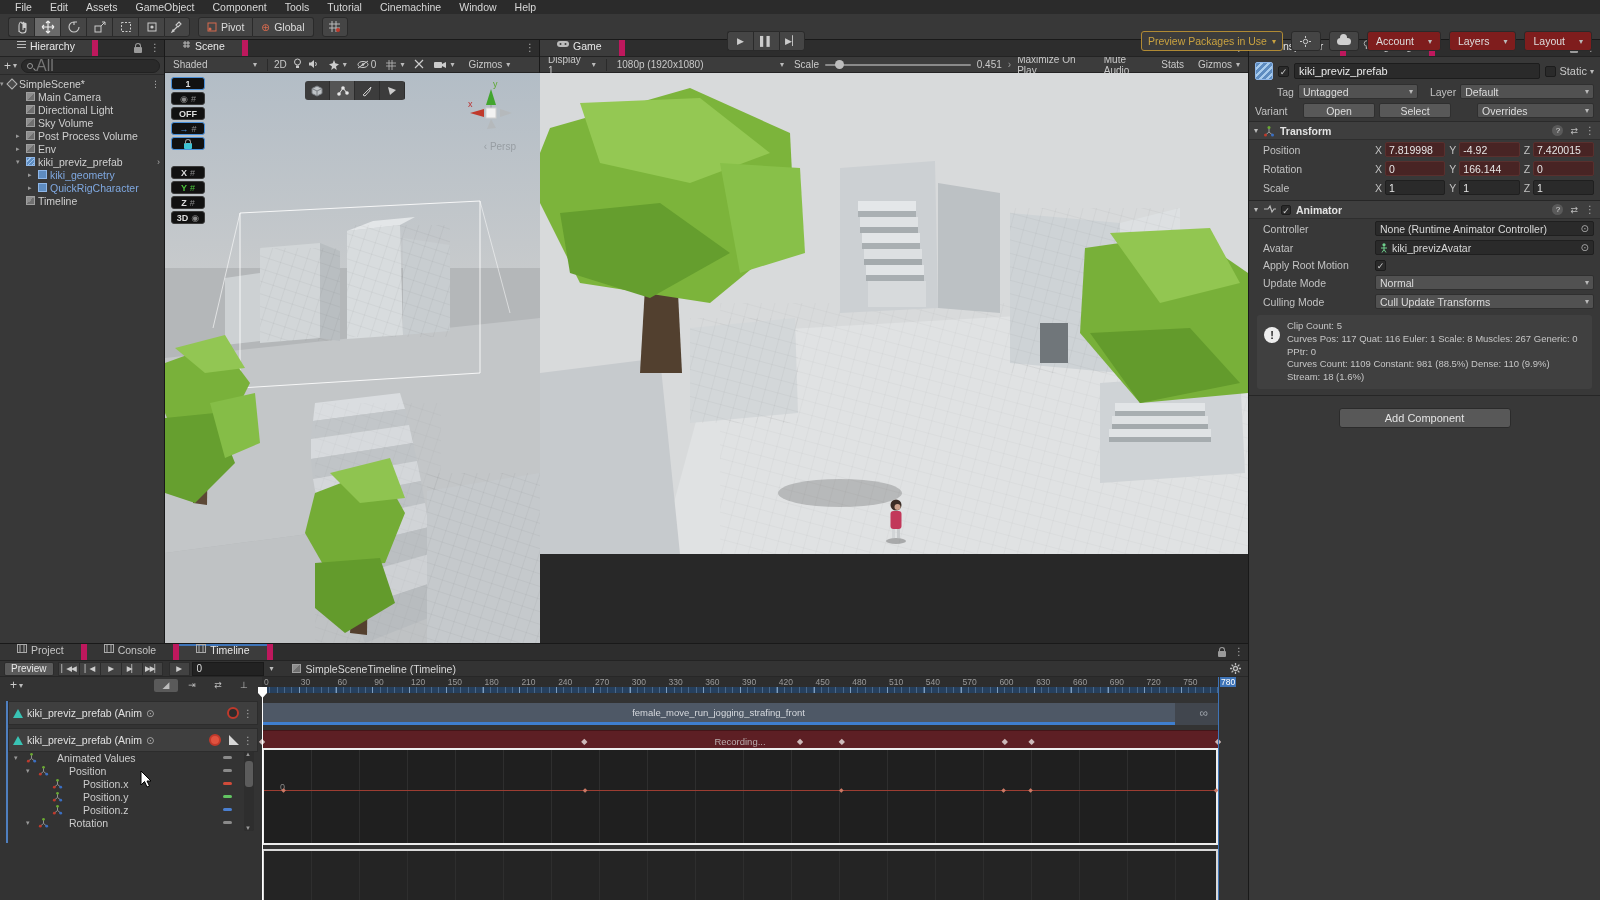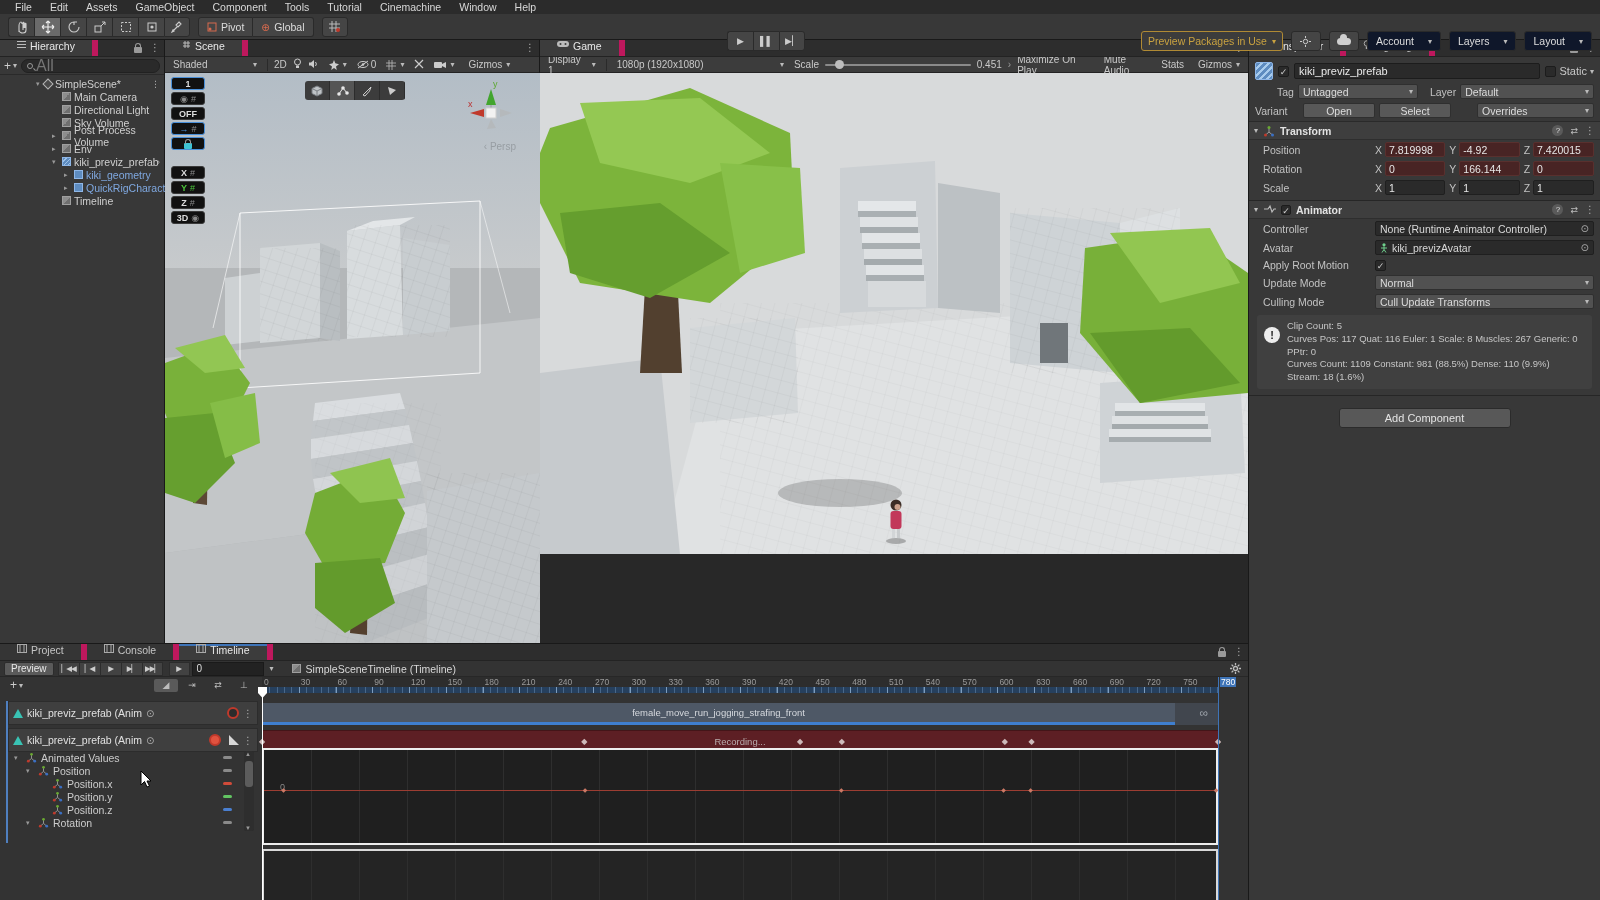--- a/index.html
+++ b/index.html
@@ -27,21 +27,21 @@
   .toggle-btn.l { border-radius:3px 0 0 3px; }
   .toggle-btn.r { border-radius:0 3px 3px 0; border-left:none; }
   .transport { position:absolute; left:727px; top:17px; display:flex; }
   .tr-btn { width:26px; height:20px; background:#454545; border:1px solid #2a2a2a; border-right:none;
     display:flex; align-items:center; justify-content:center; color:#ccc; font-size:9px; }
   .tr-btn:first-child{ border-radius:3px 0 0 3px;}
   .tr-btn:last-child{ border-radius:0 3px 3px 0; border-right:1px solid #2a2a2a;}
   .toolbar-right { position:absolute; right:8px; top:17px; display:flex; align-items:center; gap:8px; }
   .pkg-btn { height:20px; padding:0 6px; border:1px solid #b08a34; border-radius:3px; background:#3c3c3c;
     color:#c9a240; display:flex; align-items:center; gap:5px; font-size:10.5px; }
-  .dd-btn { height:20px; padding:0 8px; background:#0f172a; border:1px solid #2a2a2a; border-radius:3px;
+  .dd-btn { height:20px; padding:0 8px; background:#7f1d1d; border:1px solid #2a2a2a; border-radius:3px;
     display:flex; align-items:center; gap:14px; font-size:10.5px; color:#ddd; }
   .sq-btn { width:30px; height:20px; background:#454545; border:1px solid #2a2a2a; border-radius:3px;
     display:flex; align-items:center; justify-content:center; }
   .arrow { font-size:8px; color:#bbb; }
   .cloud { width:14px; height:7px; background:#cfcfcf; border-radius:7px; position:relative; }
   .cloud::before { content:""; position:absolute; left:3px; top:-4px; width:7px; height:7px; background:#cfcfcf; border-radius:50%; }
 
   
   .panel { position:absolute; background:#383838; }
   .tabstrip { height:17px; background:#2d2d2d; display:flex; align-items:flex-end; position:relative; border-bottom:1px solid #232323;}
@@ -58,21 +58,21 @@
   
   #hierarchy { left:0; top:40px; width:165px; height:603px; border-right:1px solid #191919; }
   .h-toolbar { height:18px; display:flex; align-items:center; gap:4px; padding:0 4px; background:#383838; border-bottom:1px solid #2a2a2a;}
   .plus-btn { color:#ccc; font-size:12px; display:flex; align-items:center; gap:2px;}
   .searchbox { flex:1; height:14px; background:#2a2a2a; border:1px solid #212121; border-radius:7px;
     display:flex; align-items:center; padding:0 5px; gap:3px; }
   .searchbox input { background:transparent; border:none; outline:none; color:#bbb; font-size:16px; width:70px; font-family:inherit;}
   .mag { width:6px; height:6px; border:1px solid #999; border-radius:50%; position:relative; flex:none;}
   .mag::after { content:""; position:absolute; left:5px; top:5px; width:3px; height:1px; background:#999; transform:rotate(45deg);}
   .h-tree { padding-top:2px; }
-  .h-row { height:13px; display:flex; align-items:center; gap:3px; font-size:10.5px; color:#cfcfcf; position:relative; padding-left:14px;margin-left:36px; }
+  .h-row { height:13px; display:flex; align-items:center; gap:3px; font-size:10.5px; color:#cfcfcf; position:relative; padding-left:14px; }
   .h-row.d0 { padding-left:8px; } .h-row.d1 { padding-left:26px; } .h-row.d2 { padding-left:38px; }
   .h-row .fold { position:absolute; font-size:7px; color:#999; }
   .h-row.d0 .fold { left:0px;} .h-row.d1 .fold { left:16px;} .h-row.d2 .fold { left:28px;}
   .h-icon { width:9px; height:9px; flex:none; position:relative; }
   .h-icon.cube { border:1px solid #9f9f9f; background:linear-gradient(135deg,#8d8d8d 50%,#6f6f6f 50%); }
   .h-icon.prefab, .h-icon.prefab-child { border:1px solid #8fb7e8; background:#5e8cc0; }
   .h-icon.prefab-var { border:1px solid #8fb7e8;
     background:repeating-linear-gradient(135deg,#5e8cc0 0 2px,#9dc2e8 2px 3px); }
   .h-icon.scene { border:1px solid #b5b5b5; transform:rotate(45deg); width:8px; height:8px; background:#4a4a4a;}
   .h-row .text-blue { color:#7fa8e0; }
@@ -208,21 +208,21 @@
   .track-head { position:absolute; left:8px; width:250px; height:24px; background:#3f3f3f; border:1px solid #2c2c2c;
     display:flex; align-items:center; gap:4px; padding:0 4px; }
   .tri-teal { width:0; height:0; border-left:5px solid transparent; border-right:5px solid transparent;
     border-bottom:9px solid #39c3b4; flex:none;}
   .th-name { color:#e0e0e0; font-size:10.5px; white-space:nowrap; overflow:hidden; max-width:128px; }
   .th-pick { color:#aaa; font-size:10px; }
   .rec-btn { width:12px; height:12px; border:2px solid #c0392b; border-radius:50%; margin-left:auto; background:#2c2c2c;}
   .rec-btn.active { background:#e0523f; }
   .curve-ic { width:0; height:0; border-left:10px solid #d8d8d8; border-top:10px solid transparent; margin-left:4px;}
   .tree { position:absolute; left:8px; top:58px; width:250px; }
-  .t-row { height:13px; display:flex; align-items:center; gap:4px; font-size:10.5px; color:#cccccc; position:relative; padding-left:18px;}
+  .t-row { height:13px; display:flex; align-items:center; gap:20px; font-size:10.5px; color:#cccccc; position:relative; padding-left:18px;}
   .t-row.d0{padding-left:18px;} .t-row.d1{padding-left:30px;} .t-row.d2{padding-left:44px;}
   .t-row .fold { position:absolute; font-size:7px; color:#999; }
   .t-row.d0 .fold{left:6px;} .t-row.d1 .fold{left:18px;}
   .dash { position:absolute; right:26px; width:9px; height:3px; border-radius:2px; background:#8a8a8a;}
   .dash.red{background:#d04b3a;} .dash.green{background:#62c462;} .dash.blue{background:#4a7fd0;} .dash.gray{background:#8a8a8a;}
   .tree-scroll { position:absolute; left:244px; top:58px; width:10px; height:80px; background:#2e2e2e; border-radius:2px;}
   .ts-thumb { position:absolute; left:1px; top:10px; width:8px; height:26px; background:#5c5c5c; border-radius:3px;}
   .ts-arr { position:absolute; left:1px; font-size:6px; color:#999; }
   .cursor { position:absolute; z-index:50; }
   .axis-ic { flex:none; }

